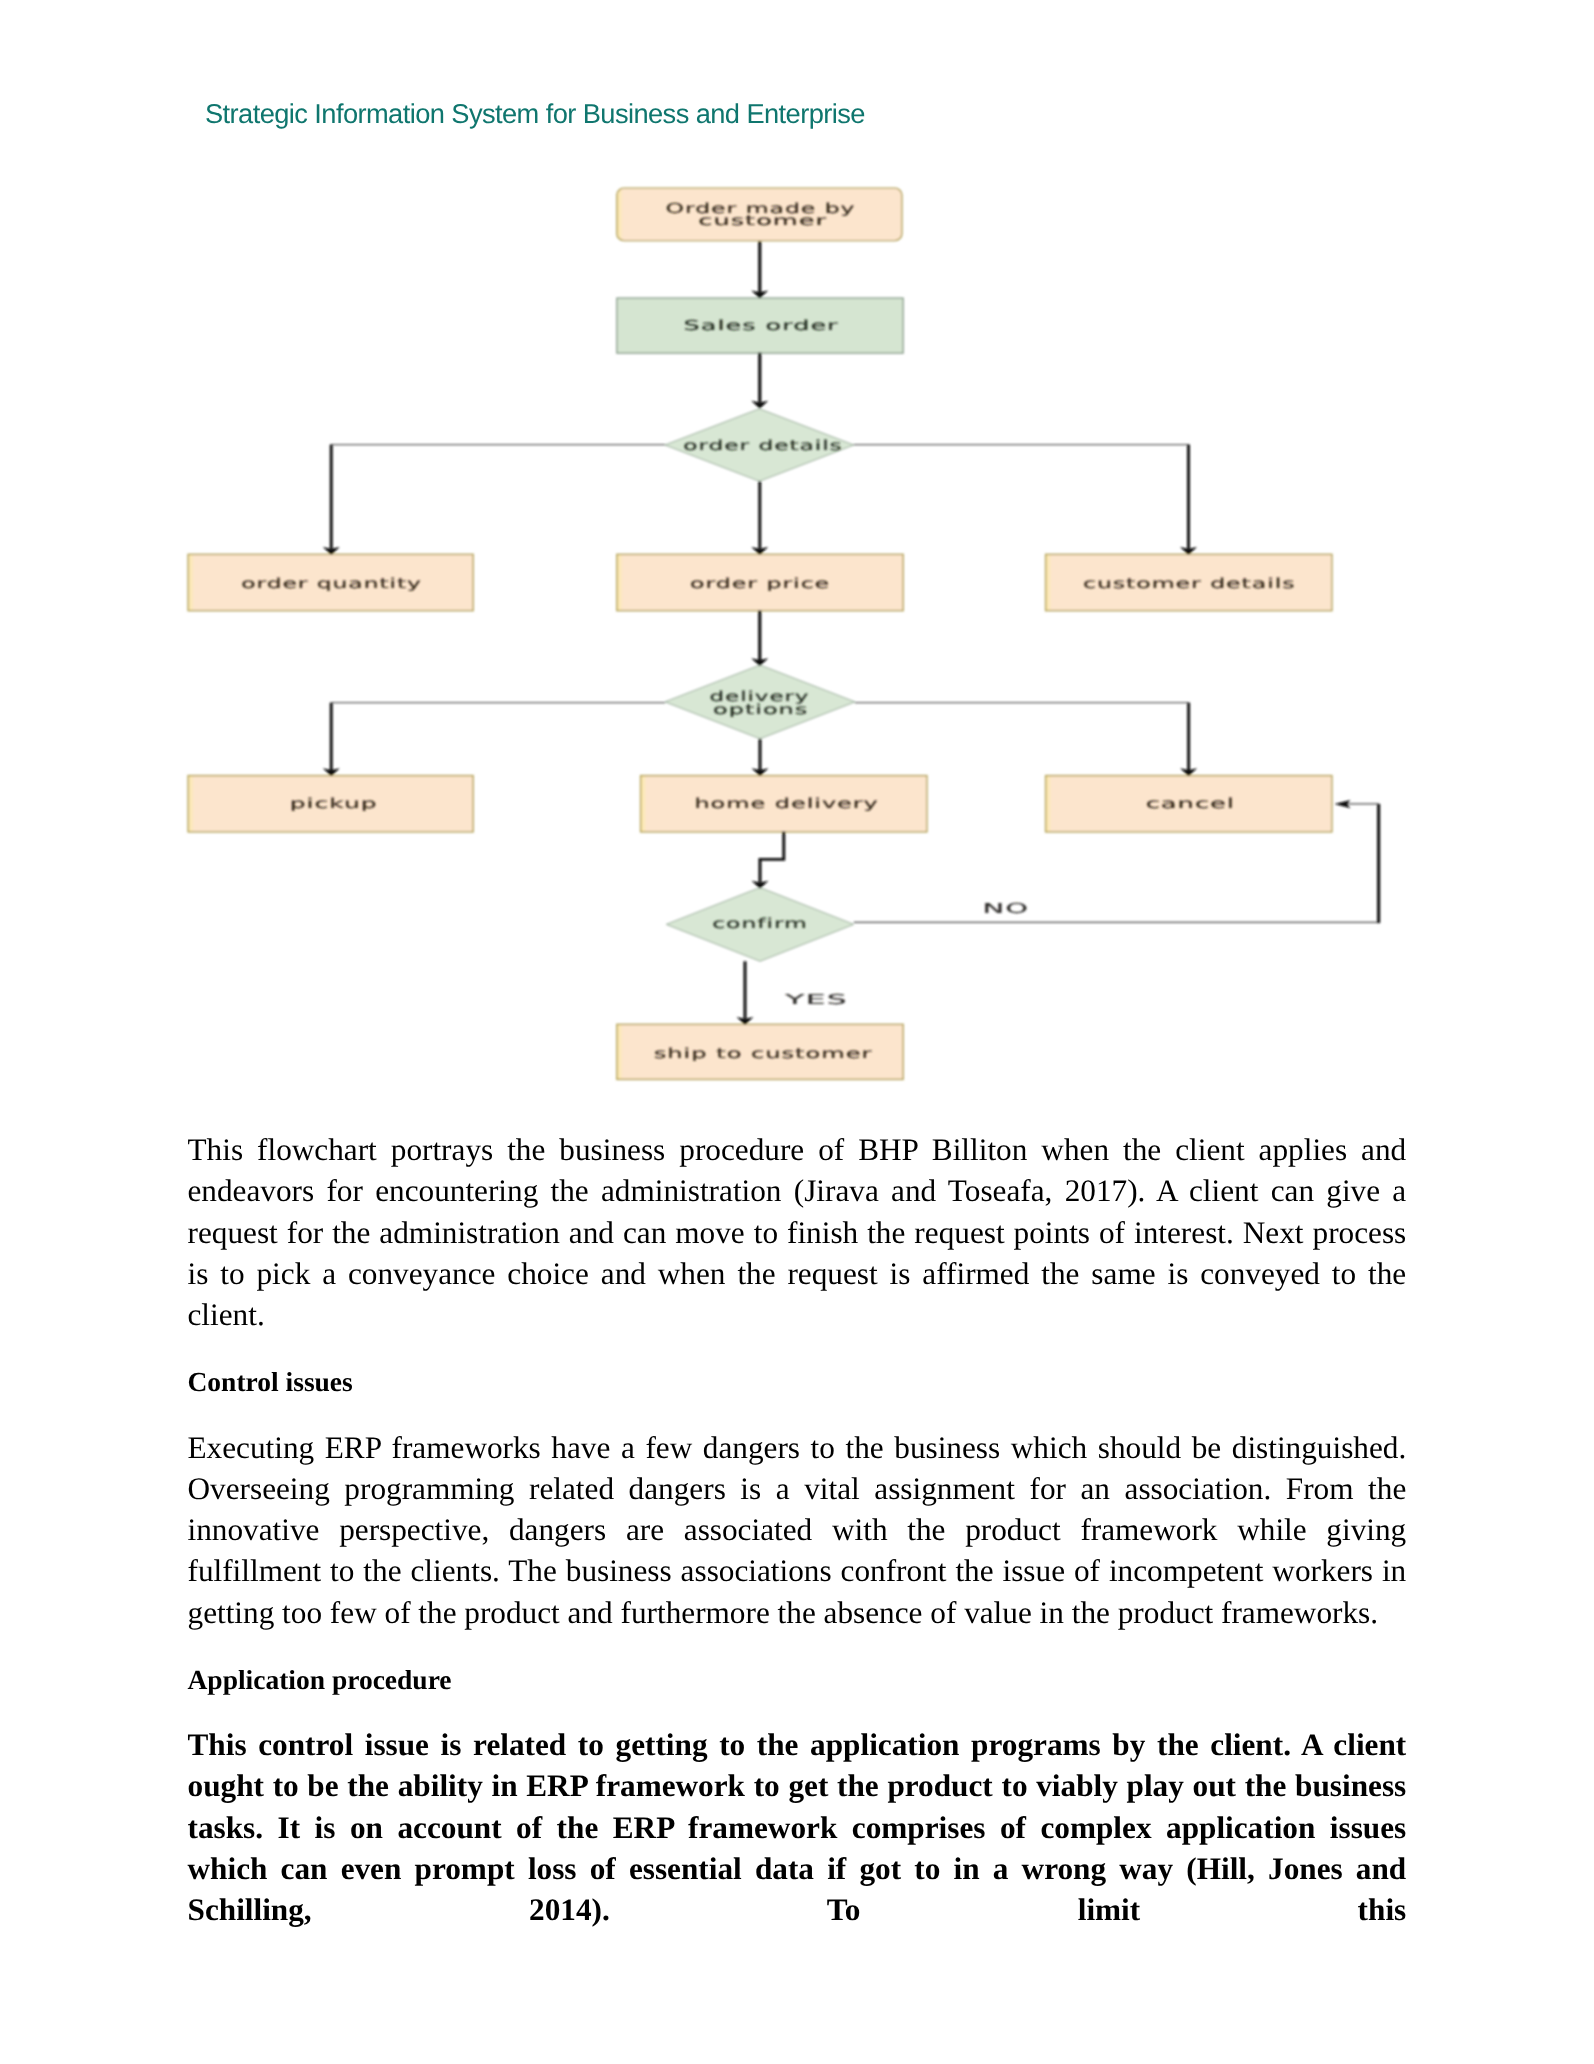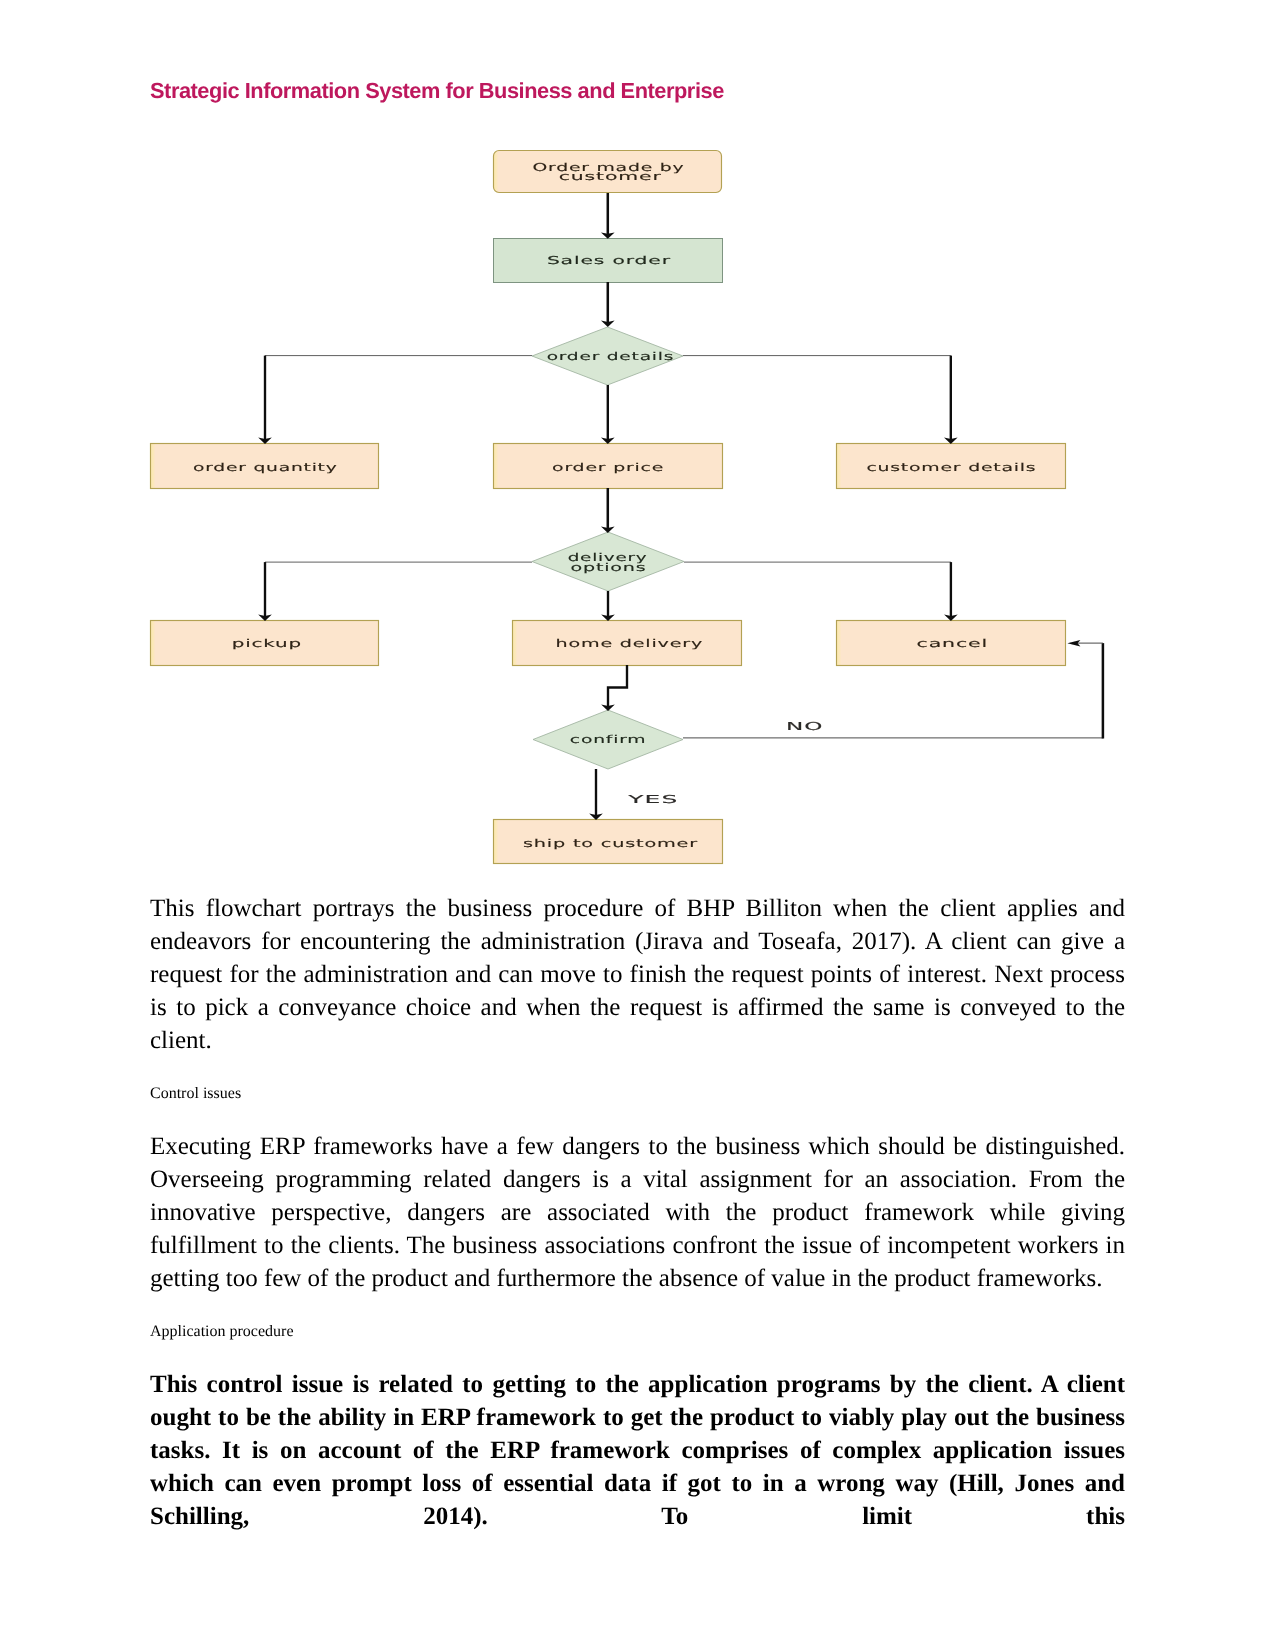--- a/index.html
+++ b/index.html
@@ -7,36 +7,36 @@
   body {
     width:1275px; height:1651px;
     background:#ffffff;
     font-family:"Liberation Serif", serif;
     color:#000000;
     -webkit-font-smoothing:antialiased;
     text-rendering:geometricPrecision;
   }
   .page { position:relative; width:1275px; height:1651px; overflow:hidden; }
   .header {
-    position:absolute; left:150px; top:76px; width:975px;
+    position:absolute; left:164px; top:76px; width:975px;
     font-family:"Liberation Sans", sans-serif;
-    font-size:21.8px; line-height:30px; color:#be185d;
-    letter-spacing:-0.46px; opacity:0.999;font-weight:bold;
+    font-size:21.8px; line-height:30px; color:#0f766e;
+    letter-spacing:-0.46px; opacity:0.999;
   }
   .content { position:absolute; left:150px; top:888px; width:975px; opacity:0.999; }
   p.body {
-    margin:4px 0 20px 0;
+    margin:16px 0 20px 0;
     font-size:25px; line-height:33px;
     text-align:justify;
     text-justify:inter-word;
   }
   p.body.continued { text-align-last: justify; font-weight: bold; }
   h3.sub {
     margin:0 0 20px 0;
-    font-size:16px; line-height:33px; font-weight:normal;
+    font-size:22px; line-height:33px; font-weight:bold;
   }
   
   .flow { position:absolute; left:0; top:0; width:1275px; height:880px; }
 </style>
 </head>
 <body>
 
 <div class="page">
 
   <div class="header">Strategic Information System for Business and Enterprise</div>

